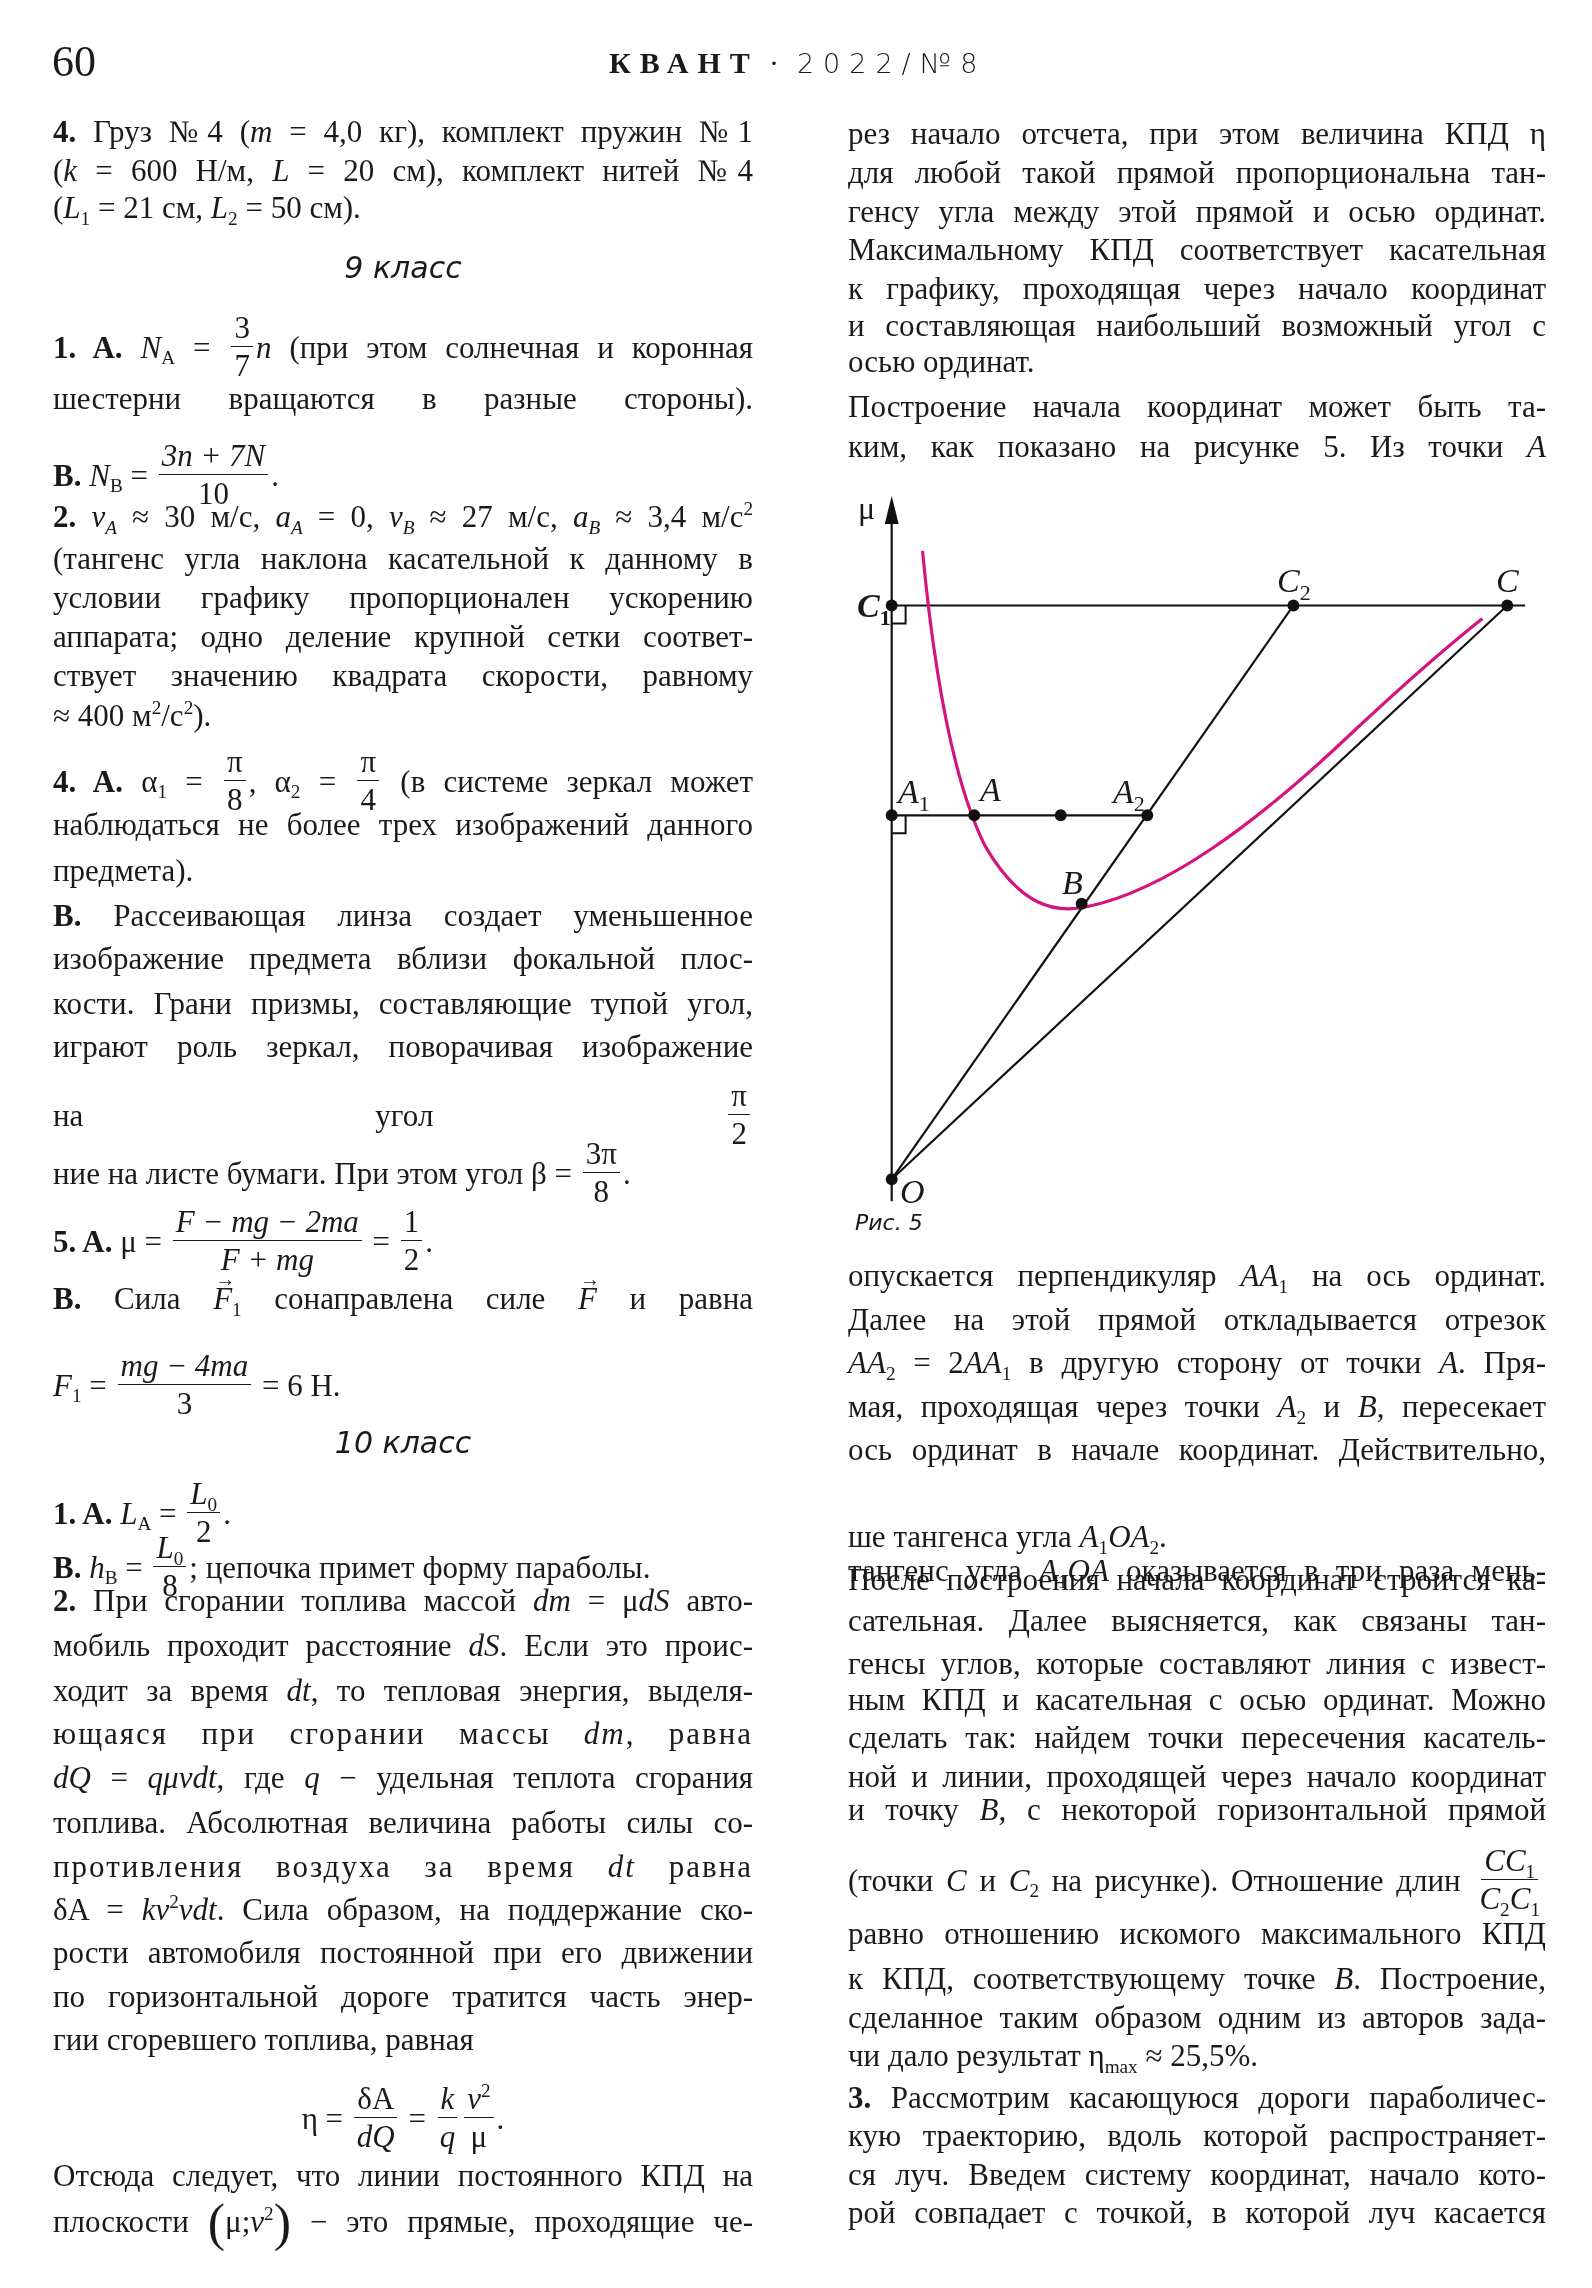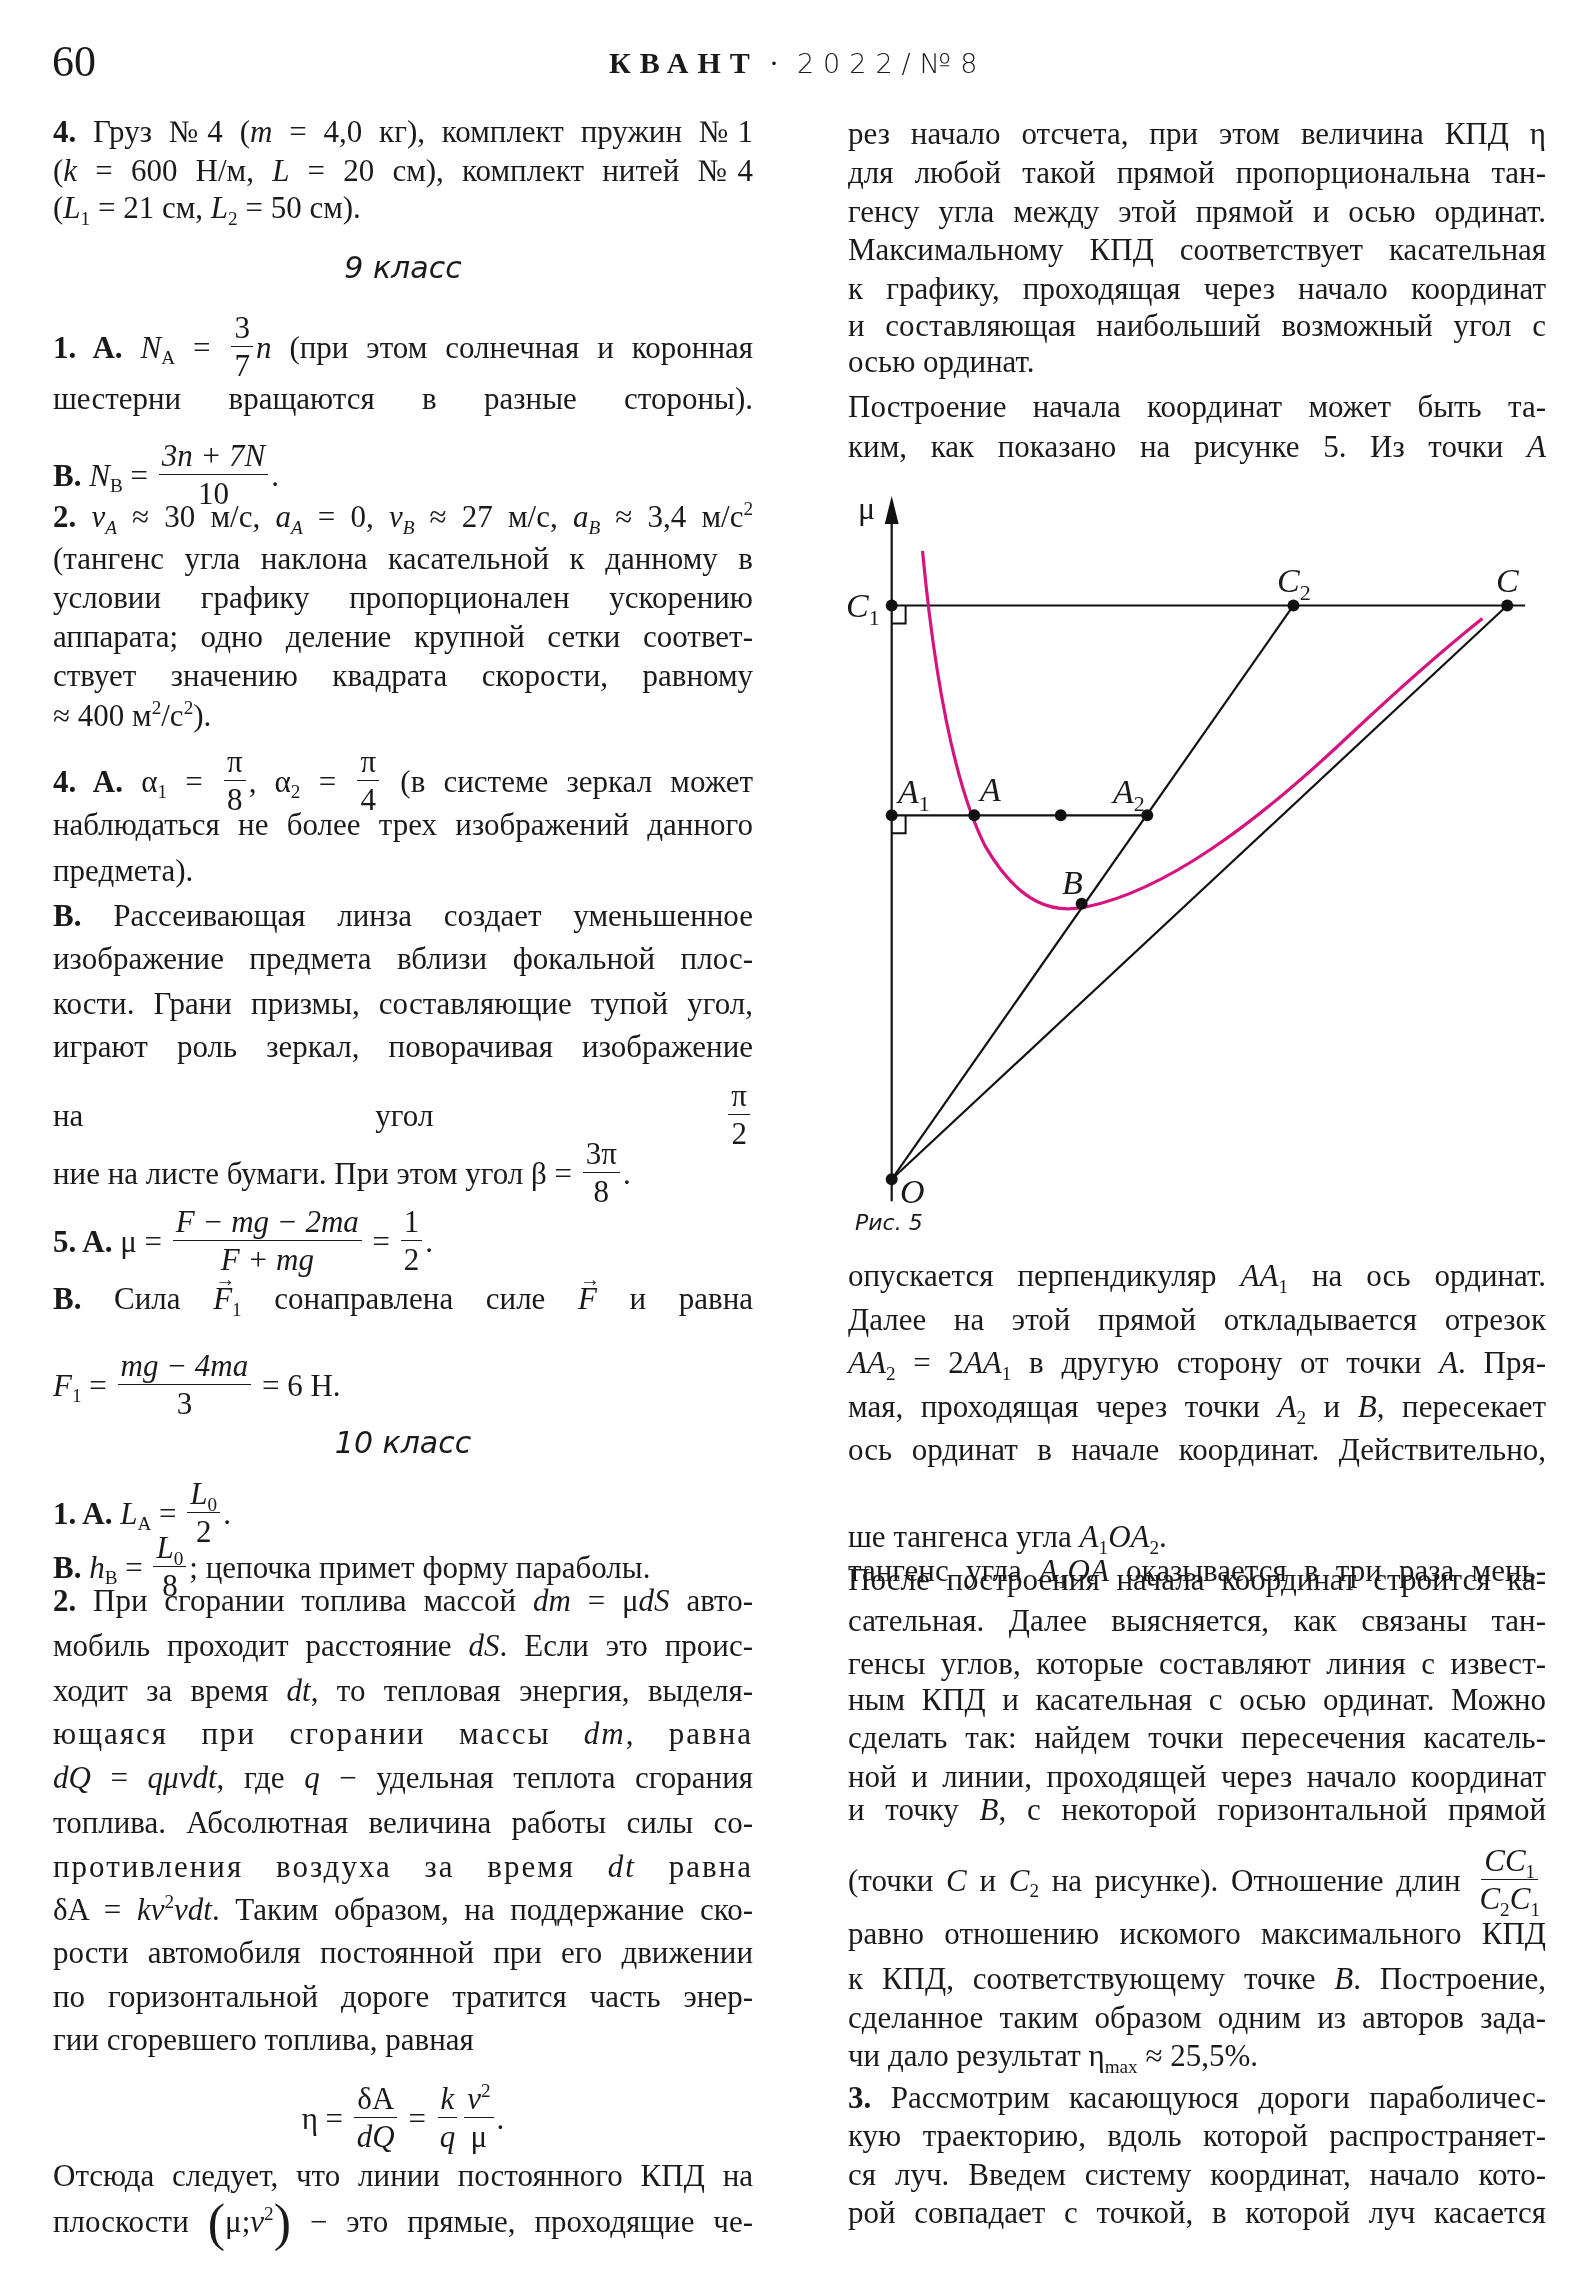--- a/index.html
+++ b/index.html
@@ -121,21 +121,21 @@
         <span class="den">8</span>
       </span><span>; цепочка примет форму параболы.</span></div>
 
   <div class="ln" style="top:1582px"><span class="b">2.</span><span> При сгорании топлива массой </span><span class="i">dm</span><span> = μ</span><span class="i">dS</span><span> авто-</span></div>
   <div class="ln" style="top:1627px"><span>мобиль проходит расстояние </span><span class="i">dS</span><span>. Если это проис-</span></div>
   <div class="ln" style="top:1672px"><span>ходит за время </span><span class="i">dt</span><span>, то тепловая энергия, выделя-</span></div>
   <div class="ln spread" style="top:1715px"><span>ющаяся при сгорании массы </span><span class="i">dm</span><span>, равна</span></div>
   <div class="ln" style="top:1759px"><span class="i">dQ</span><span> = </span><span class="i">qμvdt</span><span>, где </span><span class="i">q</span><span> − удельная теплота сгорания</span></div>
   <div class="ln" style="top:1804px">топлива. Абсолютная величина работы силы со-</div>
   <div class="ln spread" style="top:1848px"><span>противления воздуха за время </span><span class="i">dt</span><span> равна</span></div>
-  <div class="ln" style="top:1891px"><span>δA = </span><span class="i">kv</span><span class="sup">2</span><span class="i">vdt</span><span>. Таким образом, на поддержание ско-</span></div>
+  <div class="ln" style="top:1891px"><span>δA = </span><span class="i">kv</span><span class="sup">2</span><span class="i">vdt</span><span>. Сила образом, на поддержание ско-</span></div>
   <div class="ln" style="top:1934px">рости автомобиля постоянной при его движении</div>
   <div class="ln" style="top:1978px">по горизонтальной дороге тратится часть энер-</div>
   <div class="ln last" style="top:2021px">гии сгоревшего топлива, равная</div>
   <div class="ln center" style="top:2087px"><span>η = </span><span class="frac">
         <span class="num">δA</span>
         <span class="den i">dQ</span>
       </span><span> = </span><span class="frac">
         <span class="num i">k</span>
         <span class="den i">q</span>
       </span><span class="frac">
@@ -181,21 +181,21 @@
     <circle cx="460" cy="118" r="6" fill="#111"></circle>
     <circle cx="675" cy="118" r="6" fill="#111"></circle>
     <circle cx="56" cy="329" r="6" fill="#111"></circle>
     <circle cx="139" cy="329" r="6" fill="#111"></circle>
     <circle cx="226" cy="329" r="6" fill="#111"></circle>
     <circle cx="313" cy="329" r="6" fill="#111"></circle>
     <circle cx="247" cy="418" r="6" fill="#111"></circle>
     <circle cx="56" cy="695" r="6" fill="#111"></circle>
   </svg>
   <div class="axis-label" style="left:22px; top:2px;">μ</div>
-  <div class="fig-label" style="left:10px; top:101px;"><span>C</span><span class="s">1</span></div>
+  <div class="fig-label" style="left:21px; top:101px;font-weight:bold;"><span>C</span><span class="s">1</span></div>
   <div class="fig-label" style="left:441px; top:76px;"><span>C</span><span class="s">2</span></div>
   <div class="fig-label" style="left:660px; top:76px;">C</div>
   <div class="fig-label" style="left:62px; top:287px;"><span>A</span><span class="s">1</span></div>
   <div class="fig-label" style="left:144px; top:285px;">A</div>
   <div class="fig-label" style="left:277px; top:287px;"><span>A</span><span class="s">2</span></div>
   <div class="fig-label" style="left:226px; top:378px;">B</div>
   <div class="fig-label" style="left:64px; top:687px;">O</div>
   <div class="fig-caption" style="left:19px; top:722px;">Рис. 5</div>
 </div>
 

